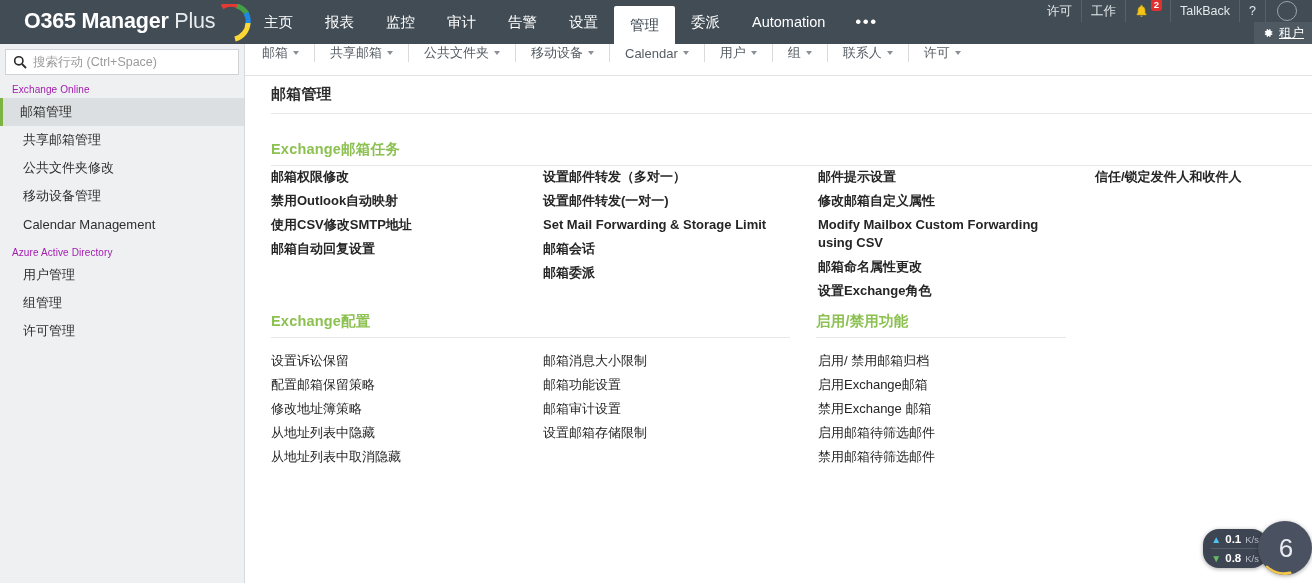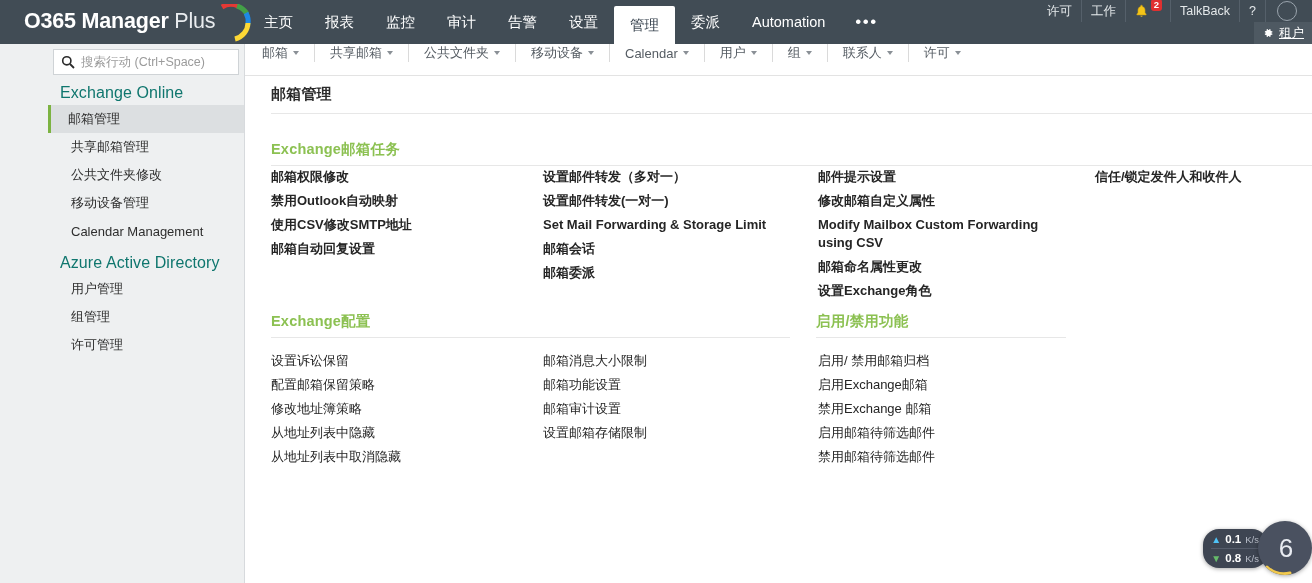--- a/index.html
+++ b/index.html
@@ -88,38 +88,38 @@
   .subnav .sn:last-child { border-right: none; }
   .caret {
     width: 0; height: 0; border-left: 3.5px solid transparent;
     border-right: 3.5px solid transparent; border-top: 4.5px solid #8a9096;
     display: inline-block;
   }
 
   
   .sidebar {
     position: absolute; left: 0; top: 44px; width: 245px; height: 539px;
-    background: #eef0f1; border-right: 1px solid #d7dadd; padding-left: 48px;
+    background: #eef0f1; border-right: 1px solid #d7dadd;
   }
   .search-row { padding: 5px 5px 0 5px; }
   .search-box {
     position: relative; height: 26px; background: #ffffff;
     border: 1px solid #cfd3d6; display: flex; align-items: center;
     padding-left: 27px;
   }
   .search-box .si { position: absolute; left: 7px; top: 5px; }
   .search-box input {
     border: none; outline: none; width: 100%; height: 22px;
     font-size: 12.5px; color: #444; background: transparent;
     font-family: "Liberation Sans", "DejaVu Sans", sans-serif;
   }
   .search-box input::placeholder { color: #9b9b9b; }
 
   .side-group {
-    padding: 9px 0 3px 12px; font-size: 16px; color: #0f766e;
+    padding: 9px 0 3px 12px; font-size: 10px; color: #a21caf;
     letter-spacing: 0.1px;
   }
   .side-item {
     height: 28px; display: flex; align-items: center;
     padding-left: 20px; font-size: 13px; color: #2e2e2e;
     cursor: pointer; border-left: 3px solid transparent;
   }
   .side-item.active {
     background: #dcdfe1; border-left: 3px solid #7cb342;
     padding-left: 17px;

